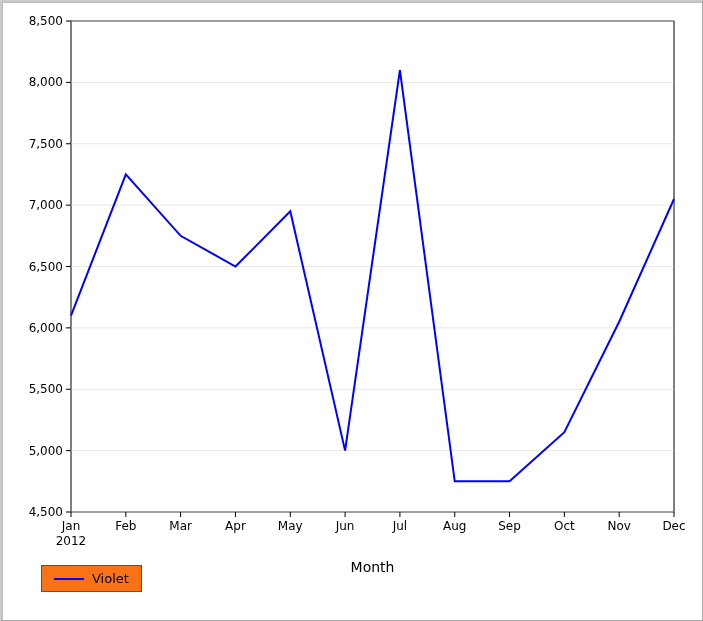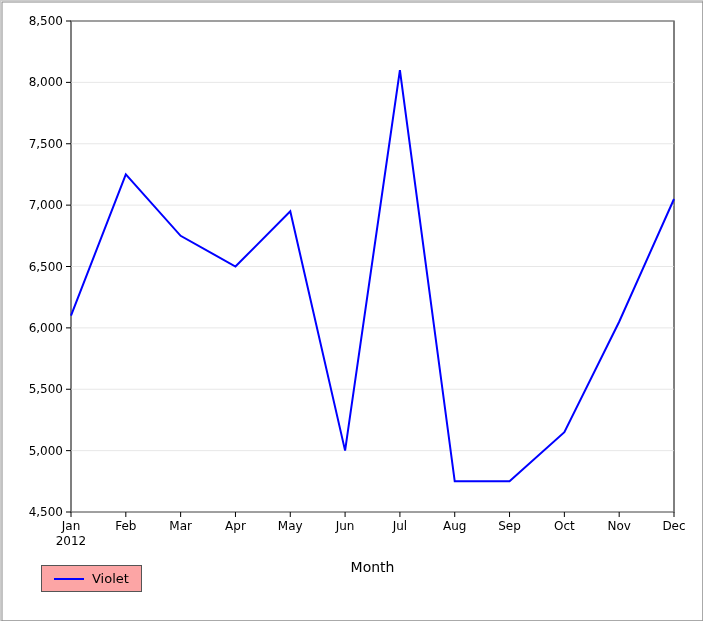--- a/index.html
+++ b/index.html
@@ -25,21 +25,21 @@
     }
     .legend-box {
       position: absolute;
       bottom: 28px;
       left: 40px;
       border: 1px solid #555;
       padding: 5px 12px;
       display: flex;
       align-items: center;
       gap: 8px;
-      background: #fca5a5;
+      background: #f97316;
     }
     .legend-line {
       width: 30px;
       height: 2px;
       background: blue;
     }
     .legend-text {
       font-size: 13px;
       color: #000;
     }

